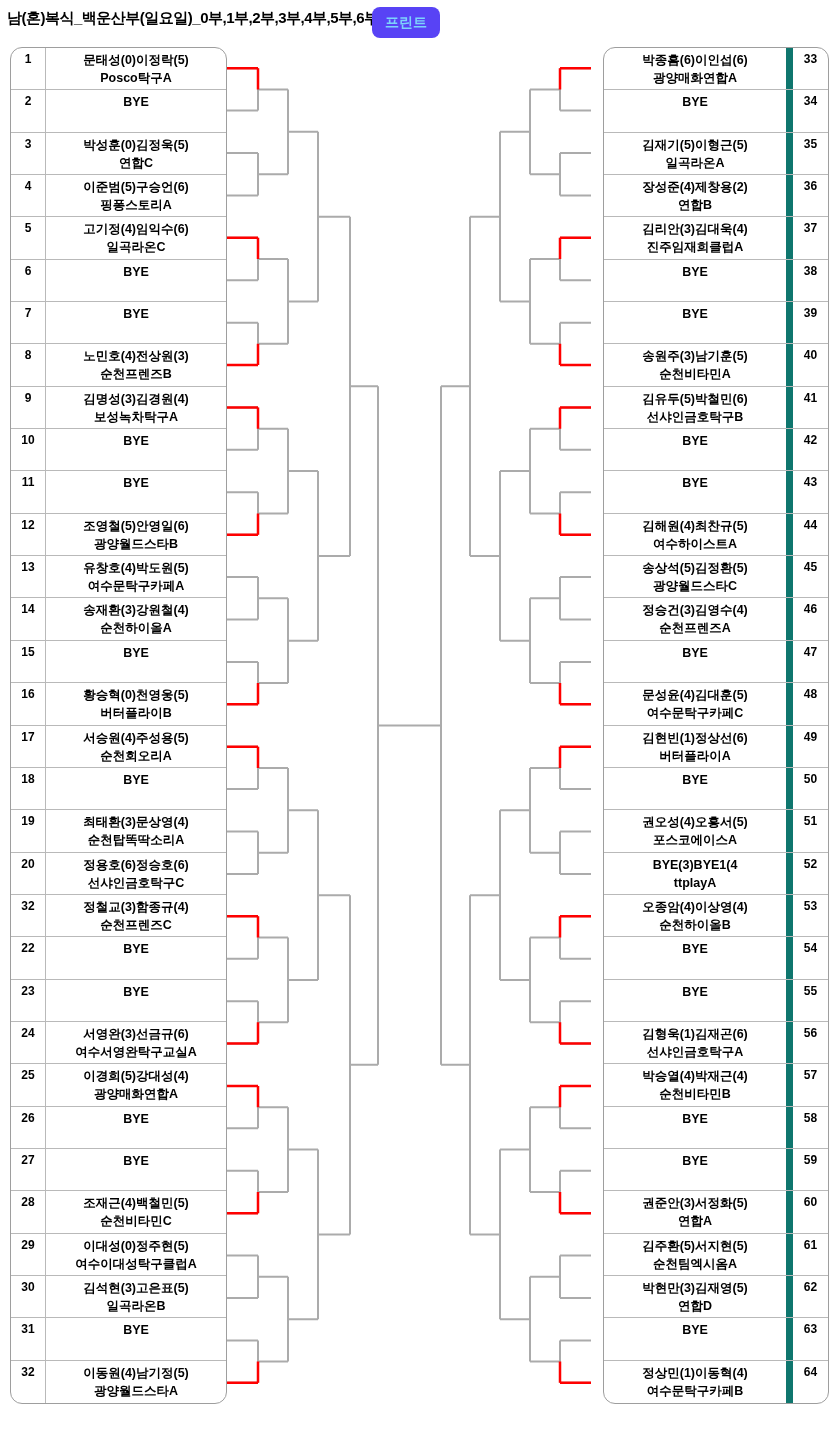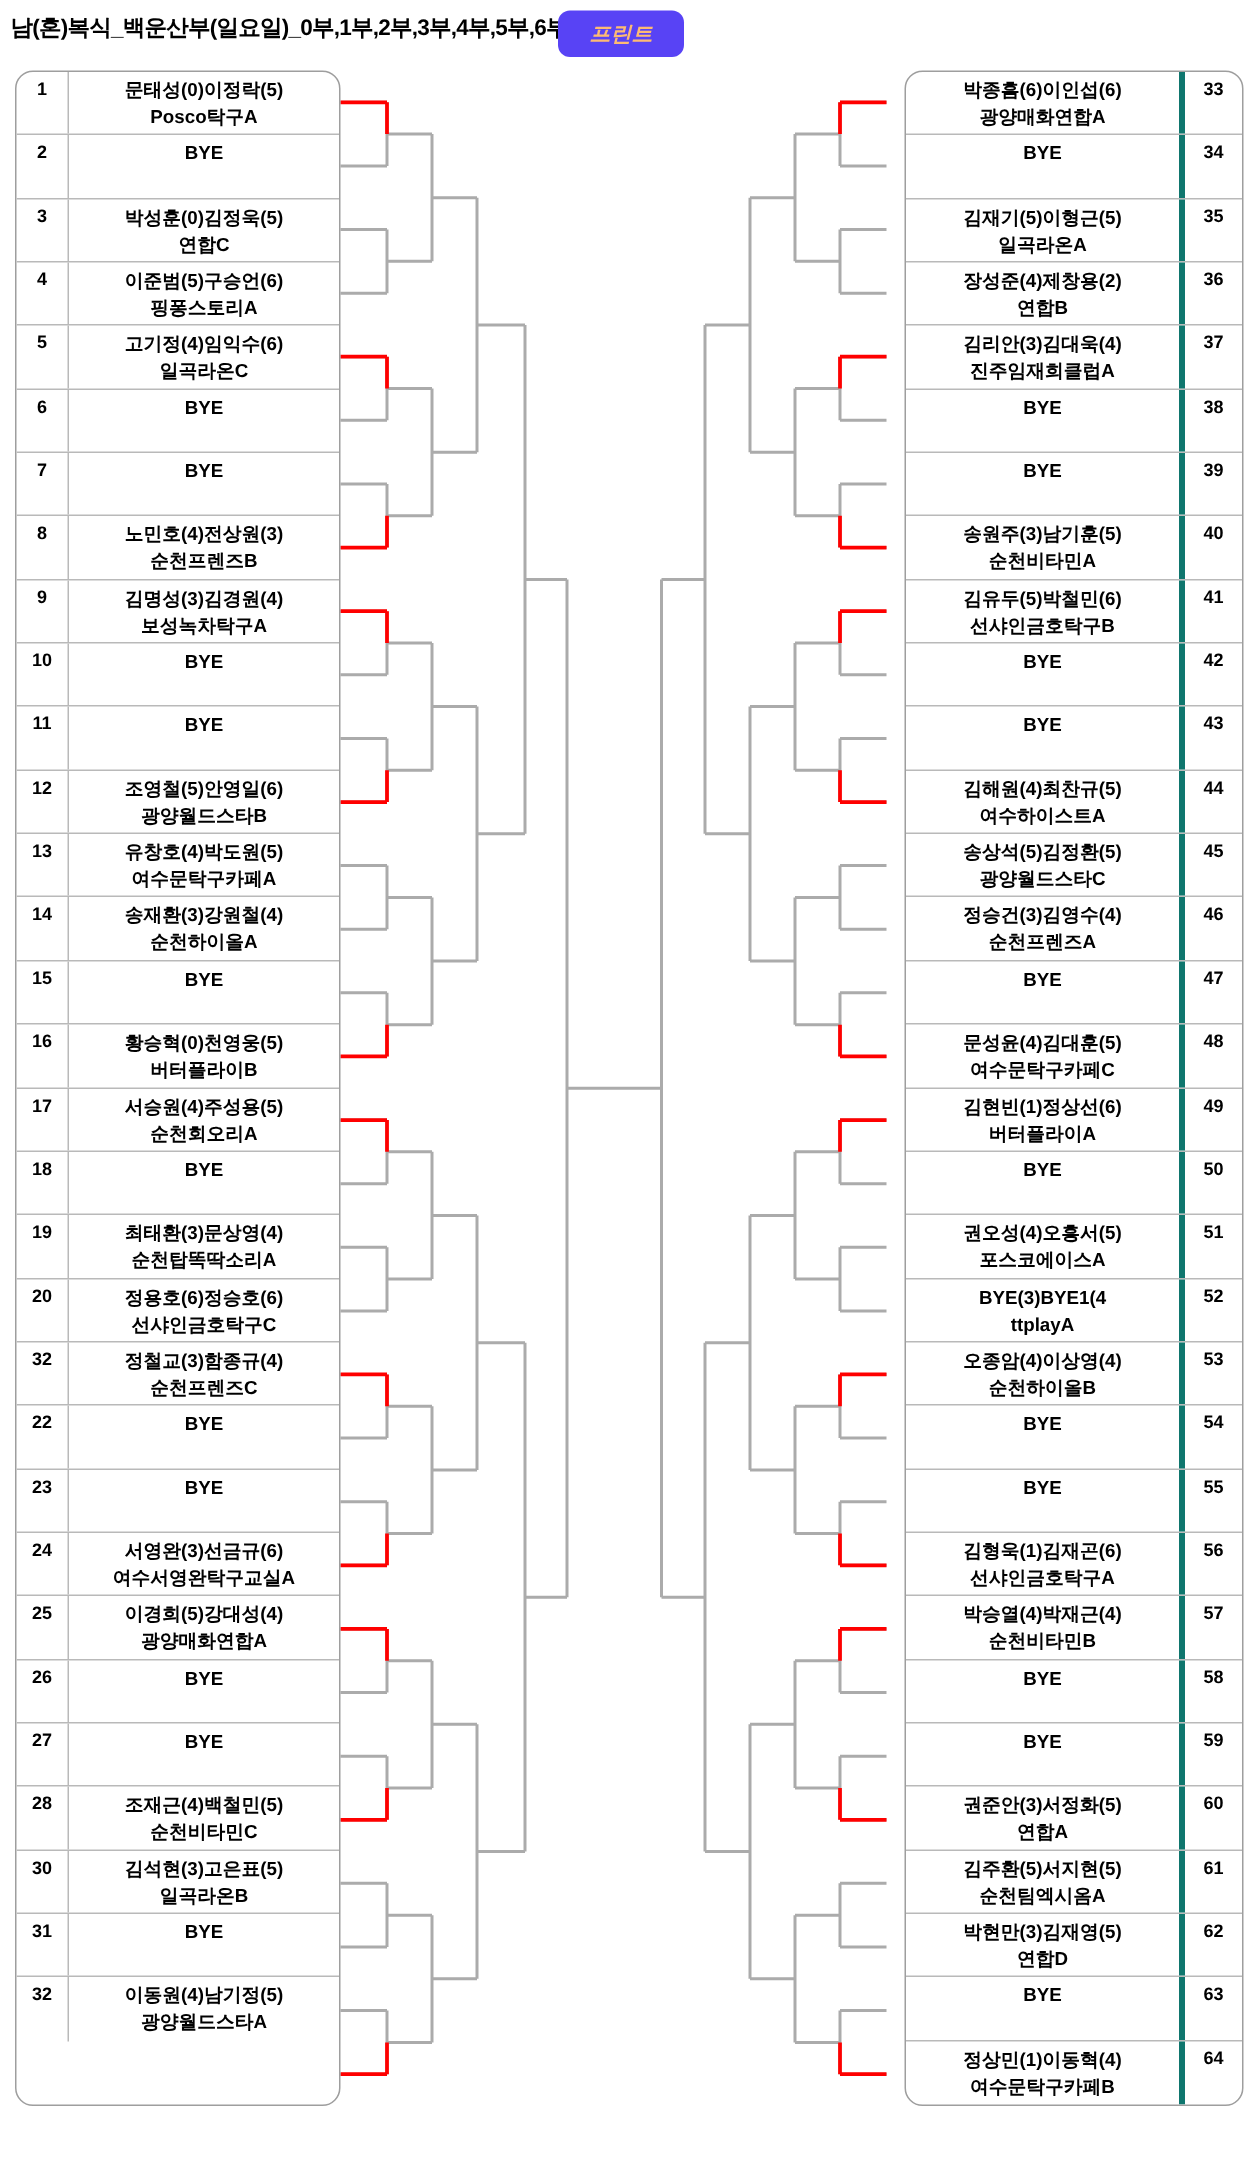--- a/index.html
+++ b/index.html
@@ -5,39 +5,39 @@
   html,body{margin:0;padding:0;}
   body{
     width:836px;height:1441px;position:relative;background:#ffffff;
     font-family:"Liberation Sans","DejaVu Sans",sans-serif;color:#000;
   }
   #page-title{
     position:absolute;left:7px;top:9px;font-size:15px;font-weight:bold;
     letter-spacing:-0.5px;white-space:nowrap;
   }
   #print-button{
-    position:absolute;left:372px;top:7px;width:84px;height:31px;
-    border:none;border-radius:8px;color:#fdba74;font-size:14px;font-weight:bold;
-    font-family:inherit;cursor:pointer;font-style:italic;
+    position:absolute;left:372px;top:7px;width:68px;height:31px;
+    border:none;border-radius:8px;color:#7dd3fc;font-size:14px;font-weight:bold;
+    font-family:inherit;cursor:pointer;
   }
   #bracket-svg{position:absolute;left:0;top:0;z-index:0;pointer-events:none;}
   .btable{
     position:absolute;top:47px;height:1357px;box-sizing:border-box;
     border:1.5px solid #9e9e9e;border-radius:12px;background:#fff;
     display:grid;grid-template-rows:repeat(32,1fr);z-index:1;overflow:hidden;
   }
   #left-table{left:10px;width:217px;}
   #right-table{left:591px;width:226px;margin-left:12px;}
   .brow{display:flex;border-bottom:1px solid #b9b9b9;box-sizing:border-box;min-height:0;}
   .brow.last{border-bottom:none;}
   .ncell{
     flex:none;width:35px;box-sizing:border-box;border-right:1px solid #b9b9b9;
     text-align:center;font-weight:bold;font-size:12px;padding-top:4px;
   }
-  #right-table .ncell{width:42px;border-right:none;border-left:4px solid #0f766e;}
+  #right-table .ncell{width:42px;border-right:none;border-left:7px solid #0f766e;}
   .ecell{
     flex:1;min-width:0;text-align:center;padding-top:3px;
     font-weight:bold;font-size:12.5px;line-height:18px;white-space:nowrap;
   }
 </style>
 </head>
 <body>
 
 <svg id="bracket-svg" width="836" height="1441">
     <path d="M227 68.203125L258 68.203125M227 110.609375L258 110.609375M258 68.203125L258 110.609375M258 89.40625L288 89.40625M227 153.015625L258 153.015625M227 195.421875L258 195.421875M258 153.015625L258 195.421875M258 174.21875L288 174.21875M227 237.828125L258 237.828125M227 280.234375L258 280.234375M258 237.828125L258 280.234375M258 259.03125L288 259.03125M227 322.640625L258 322.640625M227 365.046875L258 365.046875M258 322.640625L258 365.046875M258 343.84375L288 343.84375M227 407.453125L258 407.453125M227 449.859375L258 449.859375M258 407.453125L258 449.859375M258 428.65625L288 428.65625M227 492.265625L258 492.265625M227 534.671875L258 534.671875M258 492.265625L258 534.671875M258 513.46875L288 513.46875M227 577.078125L258 577.078125M227 619.484375L258 619.484375M258 577.078125L258 619.484375M258 598.28125L288 598.28125M227 661.890625L258 661.890625M227 704.296875L258 704.296875M258 661.890625L258 704.296875M258 683.09375L288 683.09375M227 746.703125L258 746.703125M227 789.109375L258 789.109375M258 746.703125L258 789.109375M258 767.90625L288 767.90625M227 831.515625L258 831.515625M227 873.921875L258 873.921875M258 831.515625L258 873.921875M258 852.71875L288 852.71875M227 916.328125L258 916.328125M227 958.734375L258 958.734375M258 916.328125L258 958.734375M258 937.53125L288 937.53125M227 1001.140625L258 1001.140625M227 1043.546875L258 1043.546875M258 1001.140625L258 1043.546875M258 1022.34375L288 1022.34375M227 1085.953125L258 1085.953125M227 1128.359375L258 1128.359375M258 1085.953125L258 1128.359375M258 1107.15625L288 1107.15625M227 1170.765625L258 1170.765625M227 1213.171875L258 1213.171875M258 1170.765625L258 1213.171875M258 1191.96875L288 1191.96875M227 1255.578125L258 1255.578125M227 1297.984375L258 1297.984375M258 1255.578125L258 1297.984375M258 1276.78125L288 1276.78125M227 1340.390625L258 1340.390625M227 1382.796875L258 1382.796875M258 1340.390625L258 1382.796875M258 1361.59375L288 1361.59375M288 89.40625L288 174.21875M288 131.8125L318 131.8125M288 259.03125L288 343.84375M288 301.4375L318 301.4375M288 428.65625L288 513.46875M288 471.0625L318 471.0625M288 598.28125L288 683.09375M288 640.6875L318 640.6875M288 767.90625L288 852.71875M288 810.3125L318 810.3125M288 937.53125L288 1022.34375M288 979.9375L318 979.9375M288 1107.15625L288 1191.96875M288 1149.5625L318 1149.5625M288 1276.78125L288 1361.59375M288 1319.1875L318 1319.1875M318 131.8125L318 301.4375M318 216.625L350 216.625M318 471.0625L318 640.6875M318 555.875L350 555.875M318 810.3125L318 979.9375M318 895.125L350 895.125M318 1149.5625L318 1319.1875M318 1234.375L350 1234.375M350 216.625L350 555.875M350 386.25L378 386.25M350 895.125L350 1234.375M350 1064.75L378 1064.75M378 386.25L378 1064.75M591 68.203125L560 68.203125M591 110.609375L560 110.609375M560 68.203125L560 110.609375M560 89.40625L530 89.40625M591 153.015625L560 153.015625M591 195.421875L560 195.421875M560 153.015625L560 195.421875M560 174.21875L530 174.21875M591 237.828125L560 237.828125M591 280.234375L560 280.234375M560 237.828125L560 280.234375M560 259.03125L530 259.03125M591 322.640625L560 322.640625M591 365.046875L560 365.046875M560 322.640625L560 365.046875M560 343.84375L530 343.84375M591 407.453125L560 407.453125M591 449.859375L560 449.859375M560 407.453125L560 449.859375M560 428.65625L530 428.65625M591 492.265625L560 492.265625M591 534.671875L560 534.671875M560 492.265625L560 534.671875M560 513.46875L530 513.46875M591 577.078125L560 577.078125M591 619.484375L560 619.484375M560 577.078125L560 619.484375M560 598.28125L530 598.28125M591 661.890625L560 661.890625M591 704.296875L560 704.296875M560 661.890625L560 704.296875M560 683.09375L530 683.09375M591 746.703125L560 746.703125M591 789.109375L560 789.109375M560 746.703125L560 789.109375M560 767.90625L530 767.90625M591 831.515625L560 831.515625M591 873.921875L560 873.921875M560 831.515625L560 873.921875M560 852.71875L530 852.71875M591 916.328125L560 916.328125M591 958.734375L560 958.734375M560 916.328125L560 958.734375M560 937.53125L530 937.53125M591 1001.140625L560 1001.140625M591 1043.546875L560 1043.546875M560 1001.140625L560 1043.546875M560 1022.34375L530 1022.34375M591 1085.953125L560 1085.953125M591 1128.359375L560 1128.359375M560 1085.953125L560 1128.359375M560 1107.15625L530 1107.15625M591 1170.765625L560 1170.765625M591 1213.171875L560 1213.171875M560 1170.765625L560 1213.171875M560 1191.96875L530 1191.96875M591 1255.578125L560 1255.578125M591 1297.984375L560 1297.984375M560 1255.578125L560 1297.984375M560 1276.78125L530 1276.78125M591 1340.390625L560 1340.390625M591 1382.796875L560 1382.796875M560 1340.390625L560 1382.796875M560 1361.59375L530 1361.59375M530 89.40625L530 174.21875M530 131.8125L500 131.8125M530 259.03125L530 343.84375M530 301.4375L500 301.4375M530 428.65625L530 513.46875M530 471.0625L500 471.0625M530 598.28125L530 683.09375M530 640.6875L500 640.6875M530 767.90625L530 852.71875M530 810.3125L500 810.3125M530 937.53125L530 1022.34375M530 979.9375L500 979.9375M530 1107.15625L530 1191.96875M530 1149.5625L500 1149.5625M530 1276.78125L530 1361.59375M530 1319.1875L500 1319.1875M500 131.8125L500 301.4375M500 216.625L470 216.625M500 471.0625L500 640.6875M500 555.875L470 555.875M500 810.3125L500 979.9375M500 895.125L470 895.125M500 1149.5625L500 1319.1875M500 1234.375L470 1234.375M470 216.625L470 555.875M470 386.25L441 386.25M470 895.125L470 1234.375M470 1064.75L441 1064.75M441 386.25L441 1064.75M378 725.5L441 725.5" stroke="#ababab" stroke-width="2" fill="none"></path>
@@ -238,20 +238,27 @@
       </div>
     </div>
     <div class="brow">
       <div class="ncell">28</div>
       <div class="ecell">
         <div>조재근(4)백철민(5)</div>
         <div>순천비타민C</div>
       </div>
     </div>
     <div class="brow">
+      <div class="ncell">29</div>
+      <div class="ecell">
+        <div>이대성(0)정주현(5)</div>
+        <div>여수이대성탁구클럽A</div>
+      </div>
+    </div>
+    <div class="brow">
       <div class="ncell">30</div>
       <div class="ecell">
         <div>김석현(3)고은표(5)</div>
         <div>일곡라온B</div>
       </div>
     </div>
     <div class="brow">
       <div class="ncell">31</div>
       <div class="ecell">
         <div>BYE</div>

